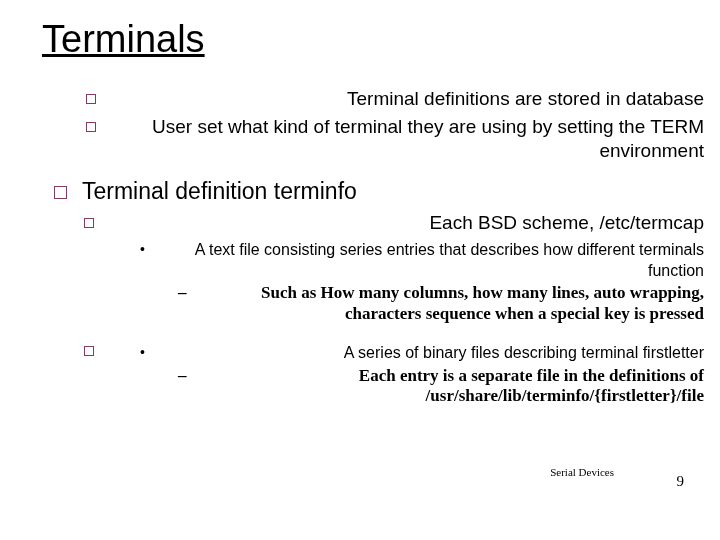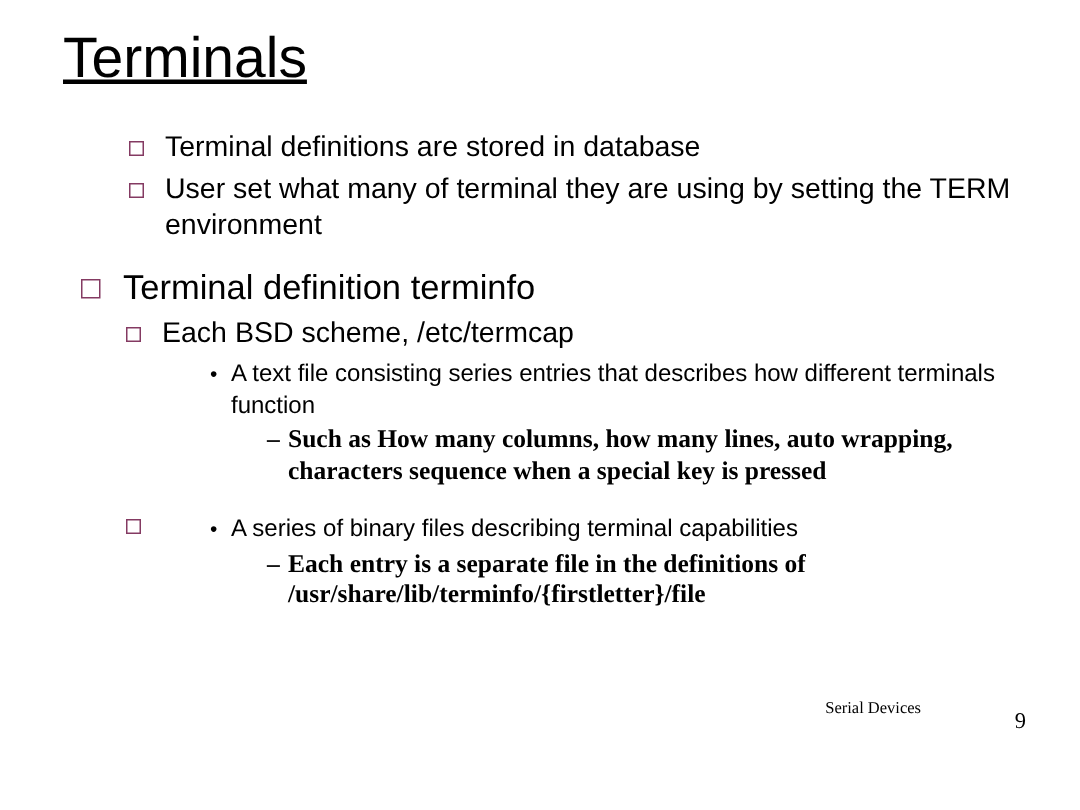--- a/index.html
+++ b/index.html
@@ -30,20 +30,21 @@
     list-style: none;
     padding: 0 0 0 44px;
     margin: 0;
     font-size: 19px;
     line-height: 1.3;
   }
   ul.lvl1 > li {
     position: relative;
     margin: 0 0 3px 0;
     padding-left: 24px;
+    text-align: right;
   }
   ul.lvl1 > li::before {
     content: "";
     position: absolute;
     left: 0;
     top: 7px;
     width: 10px;
     height: 10px;
     border: 1.5px solid #843a62;
     box-sizing: border-box;
@@ -123,21 +124,21 @@
 </style>
 </head>
 <body>
 
 <div class="slide">
 
   <h1 class="title">Terminals</h1>
 
   <ul class="lvl1">
     <li>Terminal definitions are stored in database</li>
-    <li>User set what many of terminal they are using by setting the TERM environment</li>
+    <li>User set what kind of terminal they are using by setting the TERM environment</li>
   </ul>
 
   <ul class="lvl0">
     <li>
       <span>Terminal definition terminfo</span>
 
       <ul class="lvl1" style="padding-left:2px; font-size:19px; margin-top:6px;">
         <li>
           <span>Each BSD scheme, /etc/termcap</span>
           <ul class="lvl2">
@@ -145,21 +146,21 @@
               <span>A text file consisting series entries that describes how different terminals function</span>
               <ul class="lvl3">
                 <li>Such as How many columns, how many lines, auto wrapping, characters sequence when a special key is pressed</li>
               </ul>
             </li>
           </ul>
         </li>
         <li>
           <ul class="lvl2">
             <li>
-              <span>A series of binary files describing terminal capabilities</span>
+              <span>A series of binary files describing terminal firstletter</span>
               <ul class="lvl3">
                 <li>Each entry is a separate file in the definitions of /usr/share/lib/terminfo/{firstletter}/file</li>
               </ul>
             </li>
           </ul>
         </li>
       </ul>
     </li>
   </ul>
 

